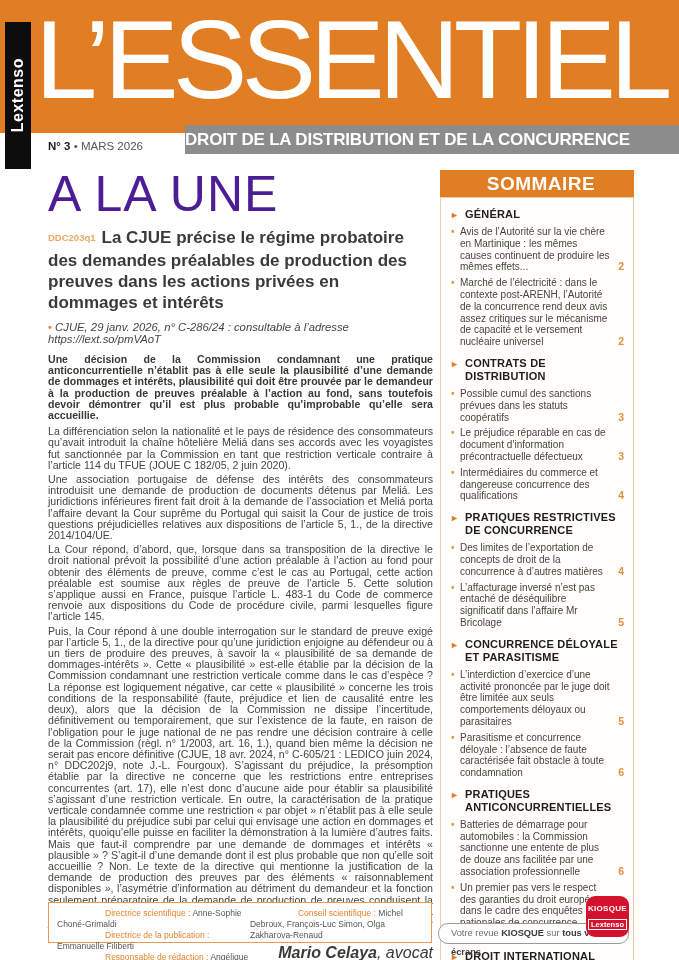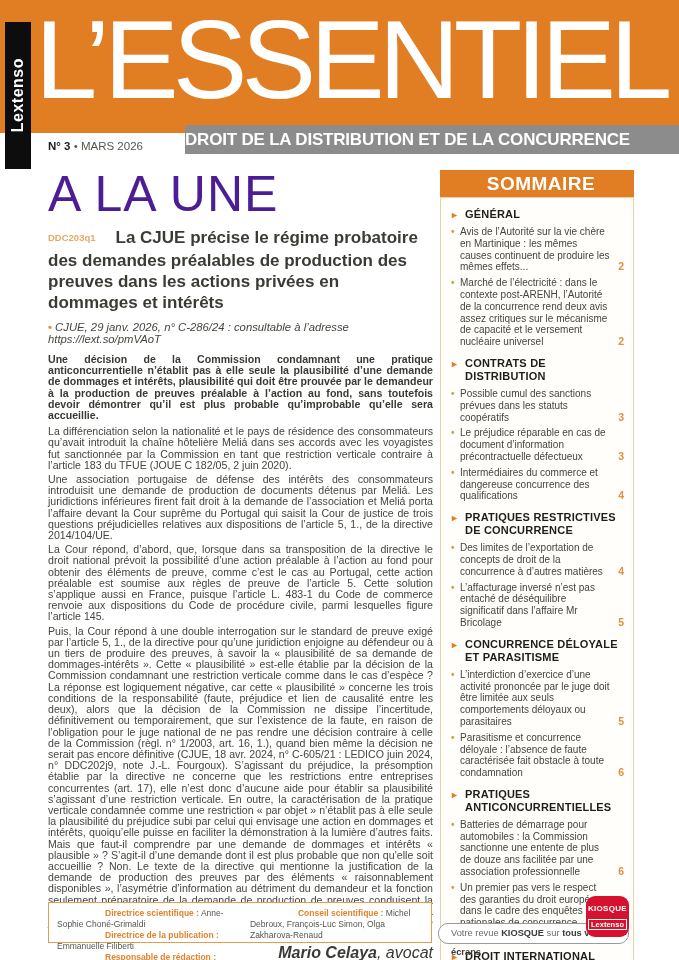--- a/index.html
+++ b/index.html
@@ -28,21 +28,21 @@
     color:#fff; font-weight:bold; font-size:17px; line-height:29px; text-align:left;
     letter-spacing:-0.2px;
   }
   .issue-line { position:absolute; left:48px; top:140px; font-size:11.5px; color:#565650; }
   .issue-no { font-weight:bold; color:#1d1d1b; }
   .issue-date::before { content:" • "; color:#565650; }
   
   .article-col { position:absolute; left:48px; top:166px; width:385px; color:#45453f; }
   .alaune { font-size:50px; font-weight:normal; color:#4c1d95; line-height:1.12; letter-spacing:1px; margin-bottom:5px; }
   .art-title { font-size:17px; font-weight:bold; color:#3b3b36; line-height:21px; margin-bottom:8px; }
-  .ref { font-size:9.5px; color:#EAA765; font-weight:bold; margin-right:20px; position:relative; top:-2px; }
+  .ref { font-size:9.5px; color:#EAA765; font-weight:bold; margin-right:6px; position:relative; top:-2px; }
   .source { font-size:11.3px; font-style:italic; color:#45453f; margin-bottom:9px; }
   .source::before { content:"•  "; color:#E0913F; font-style:normal; font-weight:bold; }
   .lead { font-weight:bold; color:#3a3a34; margin-bottom:5px; }
   .lead, .body-p { font-size:10.6px; line-height:11.2px; text-align:justify; }
   .body-p { margin-bottom:3px; }
   .signature { text-align:right; font-size:16px; margin-top:5px; color:#3b3b36; }
   .signature .author { font-weight:bold; font-style:italic; }
   .signature .role { font-style:italic; }
   
   .sommaire { position:absolute; left:440px; top:170px; width:194px; }
@@ -64,21 +64,21 @@
   .som-item::before { content:"•"; position:absolute; left:1px; top:0; color:#DB9A52; font-weight:bold; }
   .som-page { position:absolute; right:0; bottom:0; color:#E0913F; font-weight:bold; font-size:10.5px; }
   
   .credits-box {
     position:absolute; left:48px; top:902px; width:384px; height:41px;
     border:1px solid #E89A4F; background:#fff; display:flex; padding:5px 8px 0;
   }
   .credits-left { width:194px; }
   .credits-right { width:174px; }
   .credit-line { font-size:8.5px; line-height:11px; color:#55554f; }
-  .credit-label { color:#E0832C; font-weight:bold;padding-left:48px; }
+  .credit-label { color:#E0832C; font-weight:normal;padding-left:48px; }
   .offer-pill {
     position:absolute; left:438px; top:923px; width:191px; height:21px;
     border:1px solid #9a9a9a; border-radius:10px; background:#fff;
     font-size:9.3px; line-height:19px; color:#6b6b6b; padding-left:12px;
   }
   .offer-pill b { color:#3c3c3c; }
   .kiosque-badge {
     position:absolute; left:586px; top:896px; width:43px; height:41px;
     background:#D5112D; border-radius:9px; color:#fff; text-align:center; padding-top:8px;
   }
@@ -105,21 +105,21 @@
     </div>
   </header>
 
   <main class="article-col">
     <h1 class="alaune">A LA UNE</h1>
     <p class="art-title">
       <span class="ref">DDC203q1</span><span>La CJUE précise le régime probatoire des demandes préalables de production des preuves dans les actions privées en dommages et intérêts</span>
     </p>
     <p class="source">CJUE, 29 janv. 2026, n° C-286/24 : consultable à l’adresse https://lext.so/pmVAoT</p>
     <p class="lead">Une décision de la Commission condamnant une pratique anticoncurrentielle n’établit pas à elle seule la plausibilité d’une demande de dommages et intérêts, plausibilité qui doit être prouvée par le demandeur à la production de preuves préalable à l’action au fond, sans toutefois devoir démontrer qu’il est plus probable qu’improbable qu’elle sera accueillie.</p>
-    <p class="body-p">La différenciation selon la nationalité et le pays de résidence des consommateurs qu’avait introduit la chaîne hôtelière Meliá dans ses accords avec les voyagistes fut sanctionnée par la Commission en tant que restriction verticale contraire à l’article 183 du TFUE (JOUE C 182/05, 2 juin 2020).</p>
+    <p class="body-p">La différenciation selon la nationalité et le pays de résidence des consommateurs qu’avait introduit la chaîne hôtelière Meliá dans ses accords avec les voyagistes fut sanctionnée par la Commission en tant que restriction verticale contraire à l’article 114 du TFUE (JOUE C 182/05, 2 juin 2020).</p>
     <p class="body-p">Une association portugaise de défense des intérêts des consommateurs introduisit une demande de production de documents détenus par Meliá. Les juridictions inférieures firent fait droit à la demande de l’association et Meliá porta l’affaire devant la Cour suprême du Portugal qui saisit la Cour de justice de trois questions préjudicielles relatives aux dispositions de l’article 5, 1., de la directive 2014/104/UE.</p>
     <p class="body-p">La Cour répond, d’abord, que, lorsque dans sa transposition de la directive le droit national prévoit la possibilité d’une action préalable à l’action au fond pour obtenir des éléments de preuve, comme c’est le cas au Portugal, cette action préalable est soumise aux règles de preuve de l’article 5. Cette solution s’applique aussi en France, puisque l’article L. 483-1 du Code de commerce renvoie aux dispositions du Code de procédure civile, parmi lesquelles figure l’article 145.</p>
     <p class="body-p">Puis, la Cour répond à une double interrogation sur le standard de preuve exigé par l’article 5, 1., de la directive pour qu’une juridiction enjoigne au défendeur ou à un tiers de produire des preuves, à savoir la « plausibilité de sa demande de dommages-intérêts ». Cette « plausibilité » est-elle établie par la décision de la Commission condamnant une restriction verticale comme dans le cas d’espèce ? La réponse est logiquement négative, car cette « plausibilité » concerne les trois conditions de la responsabilité (faute, préjudice et lien de causalité entre les deux), alors que la décision de la Commission ne dissipe l’incertitude, définitivement ou temporairement, que sur l’existence de la faute, en raison de l’obligation pour le juge national de ne pas rendre une décision contraire à celle de la Commission (règl. n° 1/2003, art. 16, 1.), quand bien même la décision ne serait pas encore définitive (CJUE, 18 avr. 2024, n° C-605/21 : LEDICO juin 2024, n° DDC202j9, note J.-L. Fourgoux). S’agissant du préjudice, la présomption établie par la directive ne concerne que les restrictions entre entreprises concurrentes (art. 17), elle n’est donc d’aucune aide pour établir sa plausibilité s’agissant d’une restriction verticale. En outre, la caractérisation de la pratique verticale condamnée comme une restriction « par objet » n’établit pas à elle seule la plausibilité du préjudice subi par celui qui envisage une action en dommages et intérêts, quoiqu’elle puisse en faciliter la démonstration à la lumière d’autres faits. Mais que faut-il comprendre par une demande de dommages et intérêts « plausible » ? S’agit-il d’une demande dont il est plus probable que non qu’elle soit accueillie ? Non. Le texte de la directive qui mentionne la justification de la demande de production des preuves par des éléments « raisonnablement disponibles », l’asymétrie d’information au détriment du demandeur et la fonction seulement préparatoire de la demande de production de preuves conduisent la Cour à retenir un niveau probatoire inférieur à celui de la demande au fond et à juger qu’une hypothèse « plausible », qui est ici une notion autonome de droit de l’Union, signifie seulement une hypothèse « raisonnablement acceptable ».</p>
     <p class="signature">
       <span class="author">Mario Celaya</span><span class="role">, avocat</span>
     </p>
   </main>
 
   <aside class="sommaire">
     <div class="som-header">SOMMAIRE</div>

